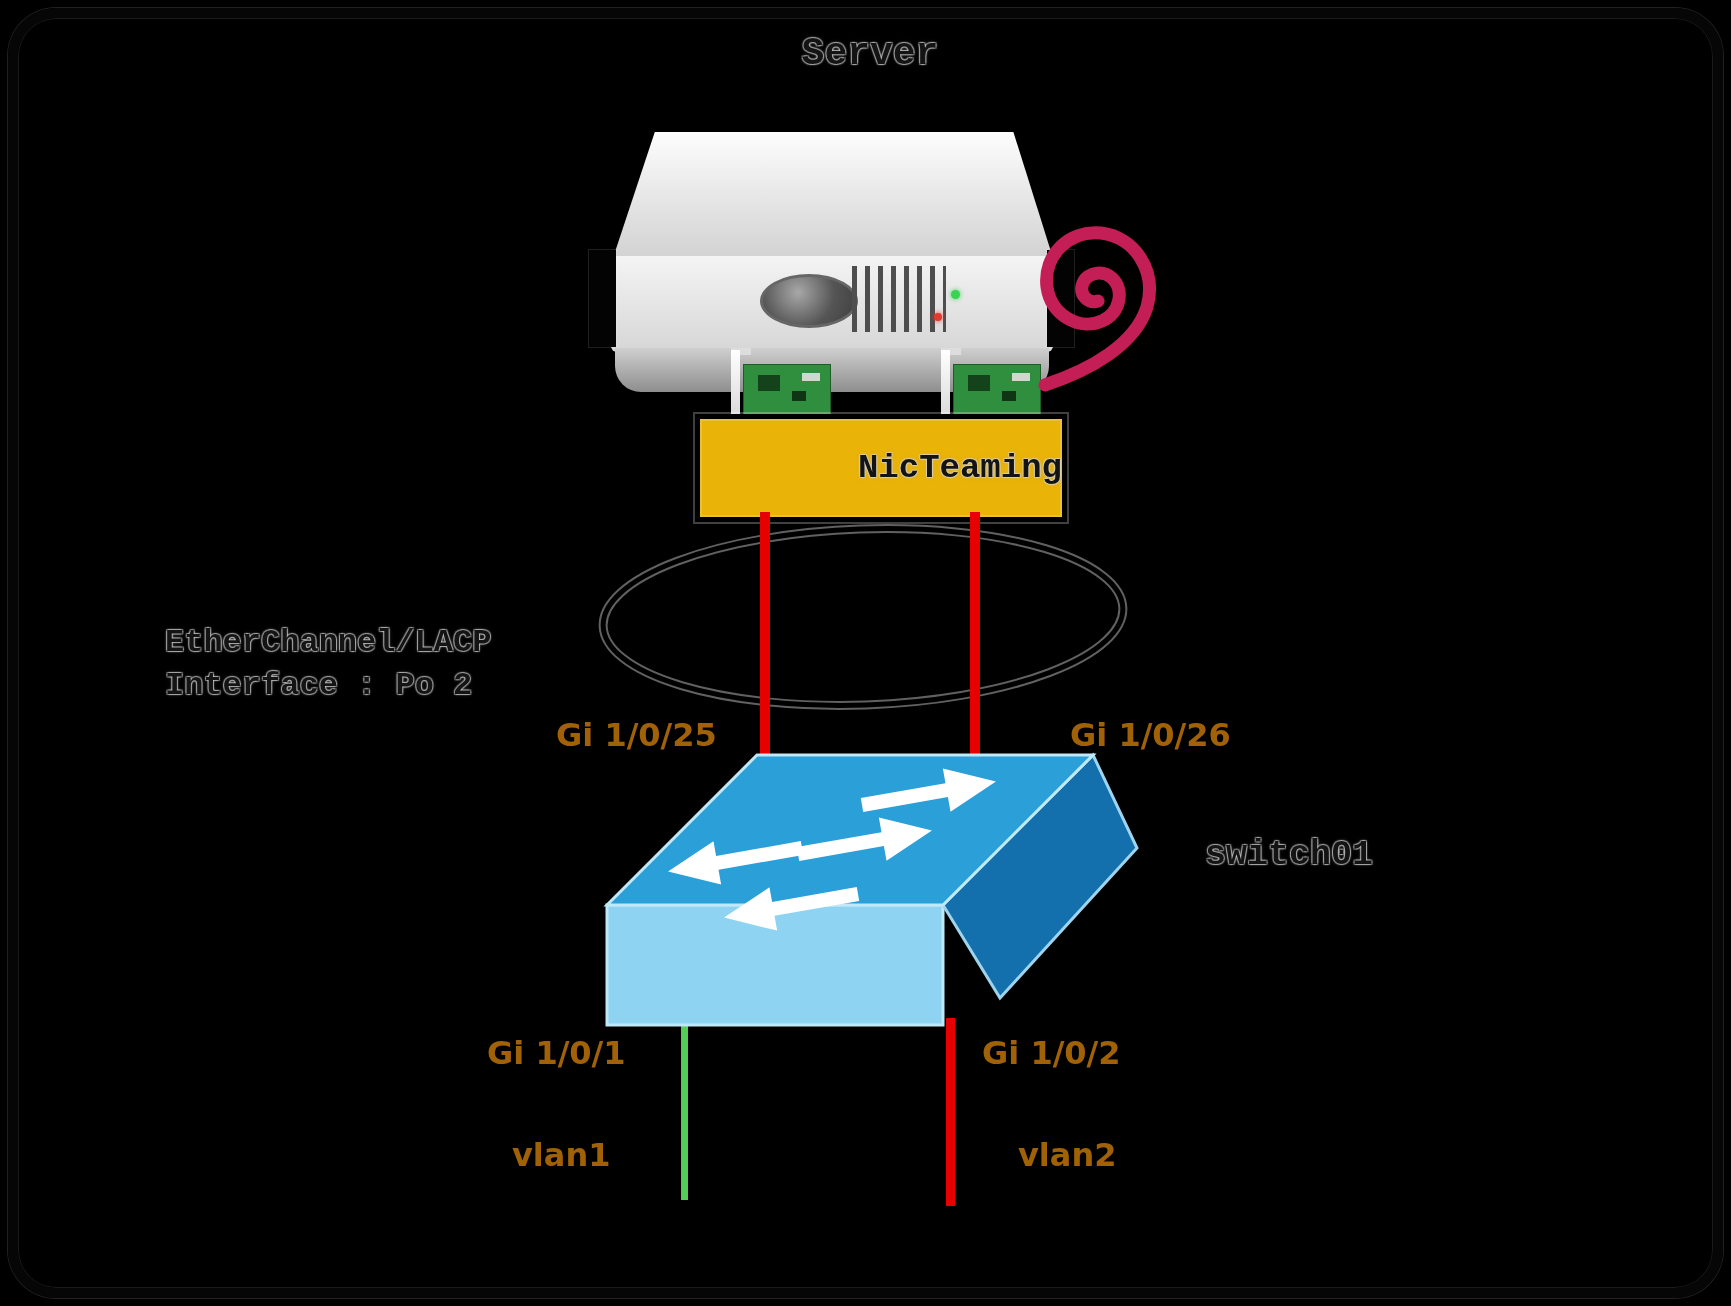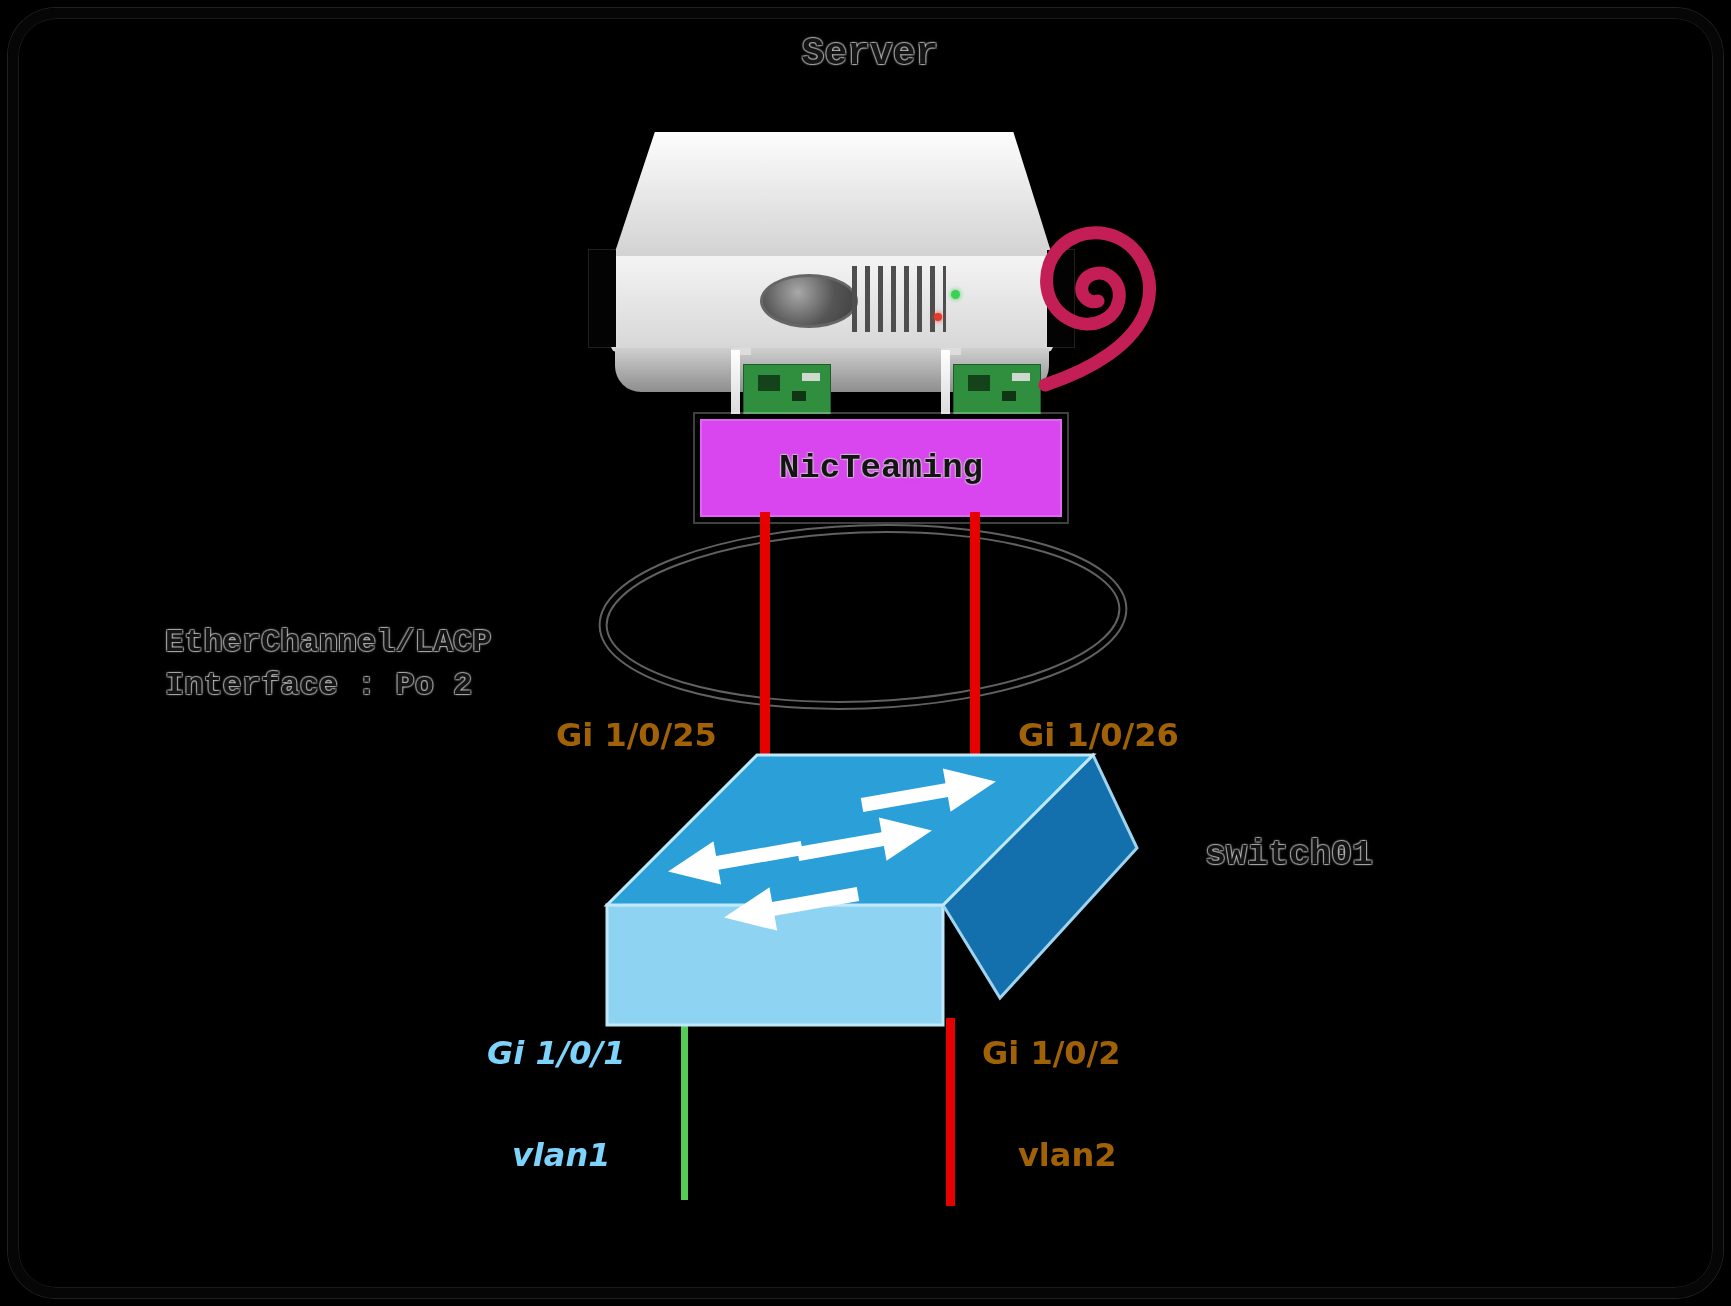--- a/index.html
+++ b/index.html
@@ -13,21 +13,21 @@
     color:#141414;
     text-shadow:
       1px 1px 1px rgba(215,215,215,.55),
       -1px -1px 1px rgba(215,215,215,.55),
       1px -1px 1px rgba(215,215,215,.55),
       -1px 1px 1px rgba(215,215,215,.55),
       0 0 5px rgba(160,160,160,.25);
     font-family: Liberation Mono, monospace;
   }
   .red{color:#a16207;}
-  .green{color:#7dd3fc;font-style:italic;}
+  .green{color:#a16207;}
   .t38{font-size:38px;line-height:1.25;}
   .t34{font-size:34px;}
   .t32{font-size:32px;}
   .frame{
     position:absolute;inset:8px;border:10px solid #060606;border-radius:48px;
     box-shadow:0 0 0 1px rgba(255,255,255,.13), inset 0 0 0 1px rgba(255,255,255,.10);
   }
   
   .srv-top{left:613px;top:132px;width:440px;height:126px;
     clip-path:polygon(9.5% 0,91% 0,100% 100%,0 100%);
@@ -50,21 +50,21 @@
   .nic{width:104px;height:100px;}
   .nic-bracket{left:0;top:2px;width:9px;height:96px;background:linear-gradient(#fff,#c9c9c9);}
   .nic-tab{left:0;top:0;width:20px;height:7px;background:#ddd;}
   .nic-pcb{left:12px;top:16px;width:86px;height:54px;background:#2f8f3f;border:1px solid #1e5c28;}
   .chip1{left:14px;top:10px;width:22px;height:16px;background:#14421a;}
   .chip2{left:48px;top:26px;width:14px;height:10px;background:#0f3514;}
   .chip3{left:58px;top:8px;width:18px;height:8px;background:#cfd8cf;}
   .gold{top:70px;height:9px;background:linear-gradient(#eccb58,#ad8a1e);}
   
   .teaming-box{left:695px;top:414px;width:362px;height:98px;border:5px solid #000;
-    background:#d946ef;display:flex;align-items:center;justify-content:center;
+    background:#eab308;display:flex;align-items:center;justify-content:flex-end;
     box-shadow:0 0 0 2px rgba(255,255,255,.25), inset 0 0 0 2px rgba(255,255,255,.18);}
   
   .uplink{width:10px;height:245px;top:512px;background:#e60000;}
   .acc-line-green{left:681px;top:1023px;width:7px;height:177px;background:#55cc55;}
   .acc-line-red{left:946px;top:1018px;width:9px;height:188px;background:#e60000;}
 </style>
 </head>
 <body>
 
 <div class="canvas">
@@ -123,21 +123,21 @@
 
   <div class="abs halo" style="left:165px;top:621px;font-size:32px;line-height:1.35;">
     <div>EtherChannel/LACP</div>
     <div>Interface : Po 2</div>
   </div>
 
   <div class="abs uplink" style="left:760px;"></div>
   <div class="abs uplink" style="left:970px;"></div>
 
   <div class="abs red t32" style="left:556px;top:716px;">Gi 1/0/25</div>
-  <div class="abs red t32" style="left:1018px;top:716px;">Gi 1/0/26</div>
+  <div class="abs red t32" style="left:1070px;top:716px;">Gi 1/0/26</div>
 
   <div class="abs acc-line-green"></div>
   <div class="abs acc-line-red"></div>
 
   <svg class="abs" style="left:560px;top:720px;" width="640" height="330" viewBox="0 0 640 330">
     <polygon points="47,185 383,185 383,305 47,305" fill="#8fd3f2" stroke="#bfe8f8" stroke-width="3"></polygon>
     <polygon points="533,35 577,128 440,278 383,185" fill="#1470ad" stroke="#9fd4ee" stroke-width="3"></polygon>
     <polygon points="197,35 533,35 383,185 47,185" fill="#2b9fd8" stroke="#bfe8f8" stroke-width="3"></polygon>
     <g>
       <path d="M0,-7 L86,-7 L86,-22 L136,0 L86,22 L86,7 L0,7 Z" transform="translate(302,85) rotate(-10)" fill="#ffffff"></path>

